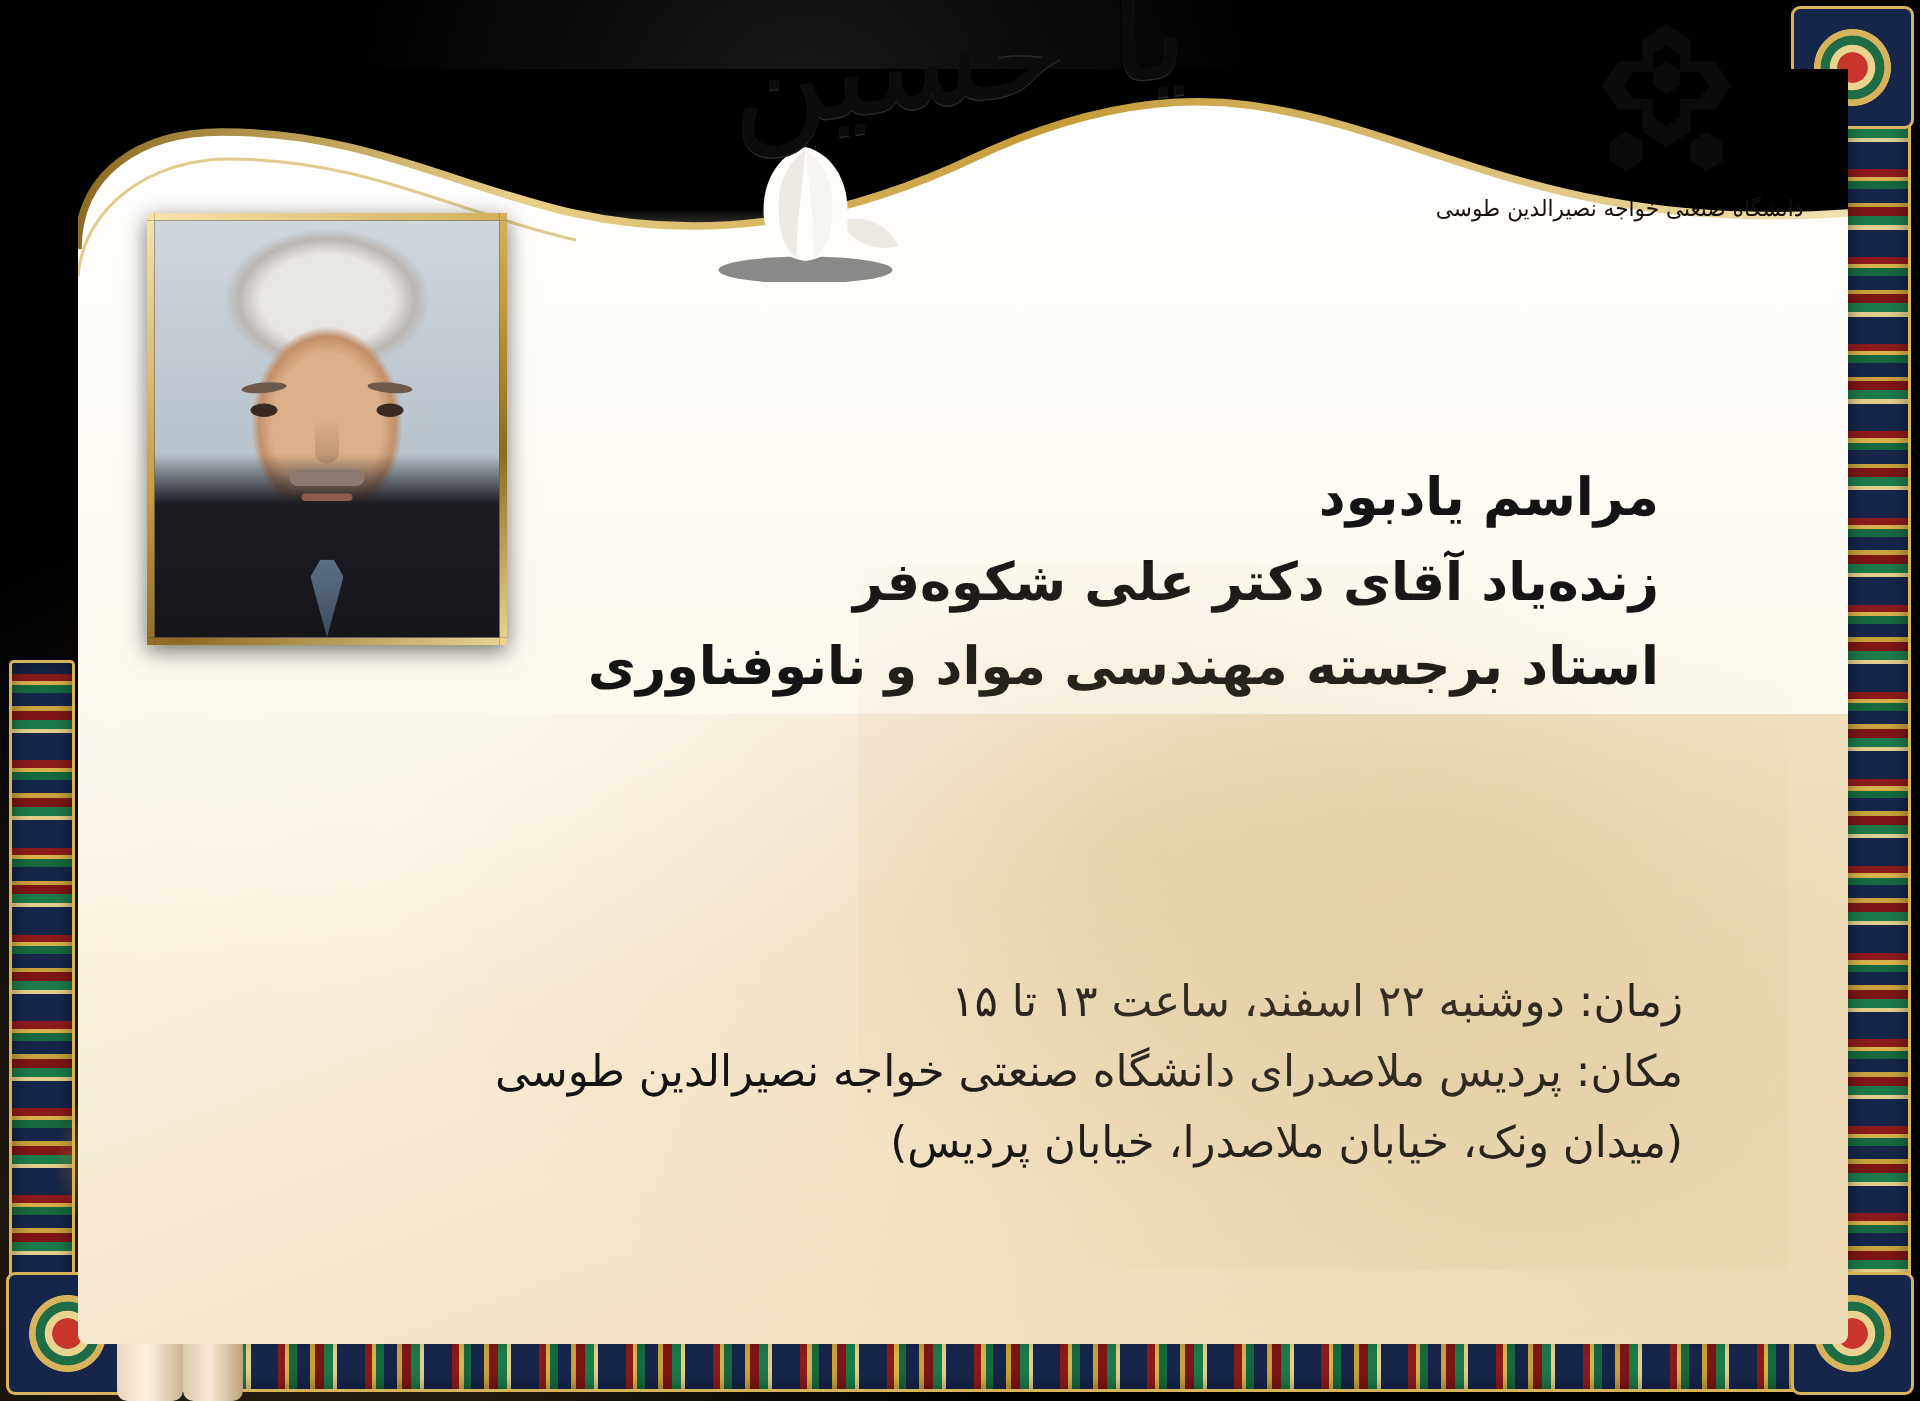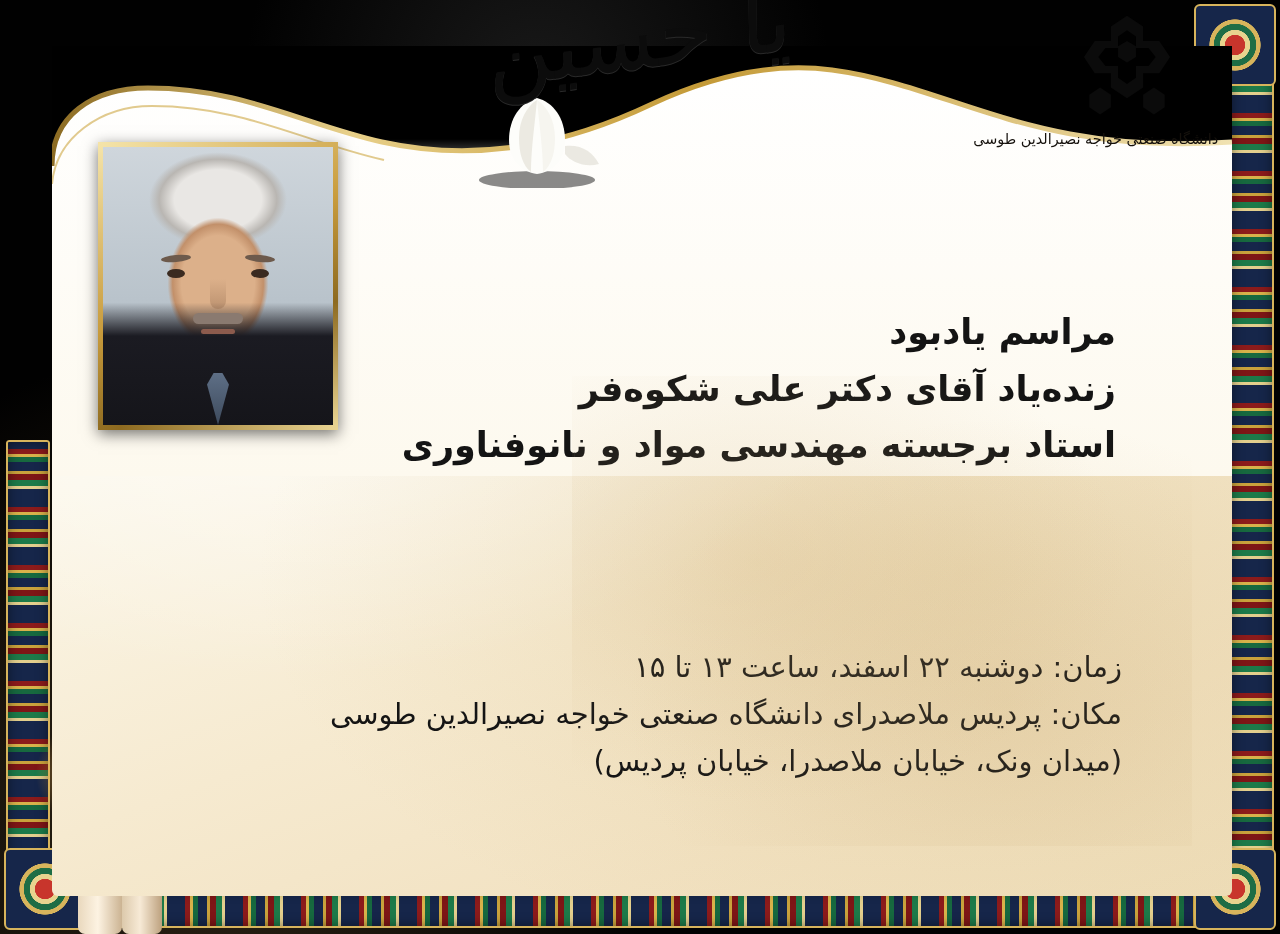--- a/index.html
+++ b/index.html
@@ -230,21 +230,21 @@
     left: 50%; transform: translateX(-50%);
     bottom: 0;
     width: 22px; height: 52px;
     background: linear-gradient(to bottom, #5e6f86, #3d4a5c);
     clip-path: polygon(30% 0, 70% 0, 100% 22%, 50% 100%, 0 22%);
   }
 
   
   .logo-block {
     position: absolute;
-    right: 58px;
+    right: 74px;
     top: 14px;
     width: 190px;
     text-align: center;
     color: #111;
   }
   .logo-mark {
     width: 108px;
     height: 104px;
     margin: 0 auto;
   }
@@ -280,21 +280,21 @@
     position: absolute;
     left: 405px;
     top: 42px;
     width: 160px;
     height: 100px;
   }
 
   
   .headlines {
     position: absolute;
-    right: 116px;
+    right: 126px;
     top: 258px;
     width: 870px;
     text-align: right;
     color: #111;
     direction: rtl;
   }
   .headline {
     font-size: 35px;
     font-weight: bold;
     line-height: 1.62;

